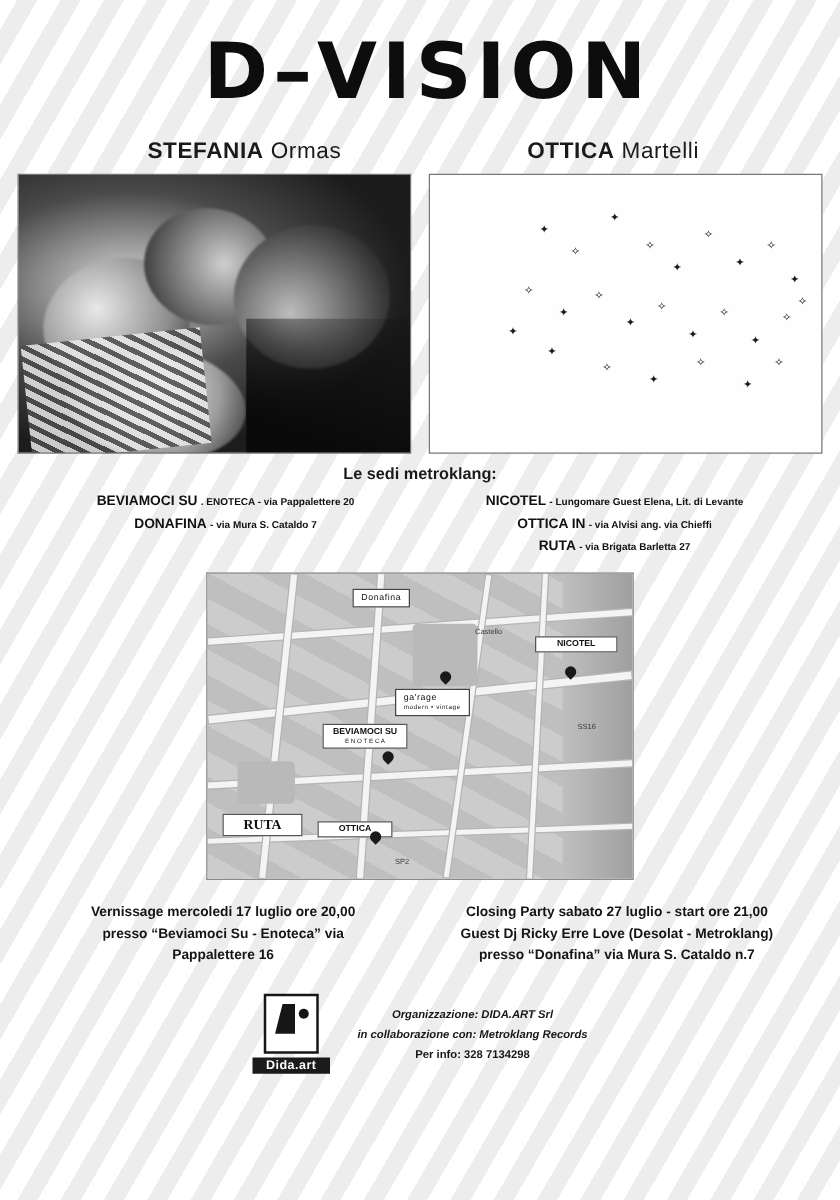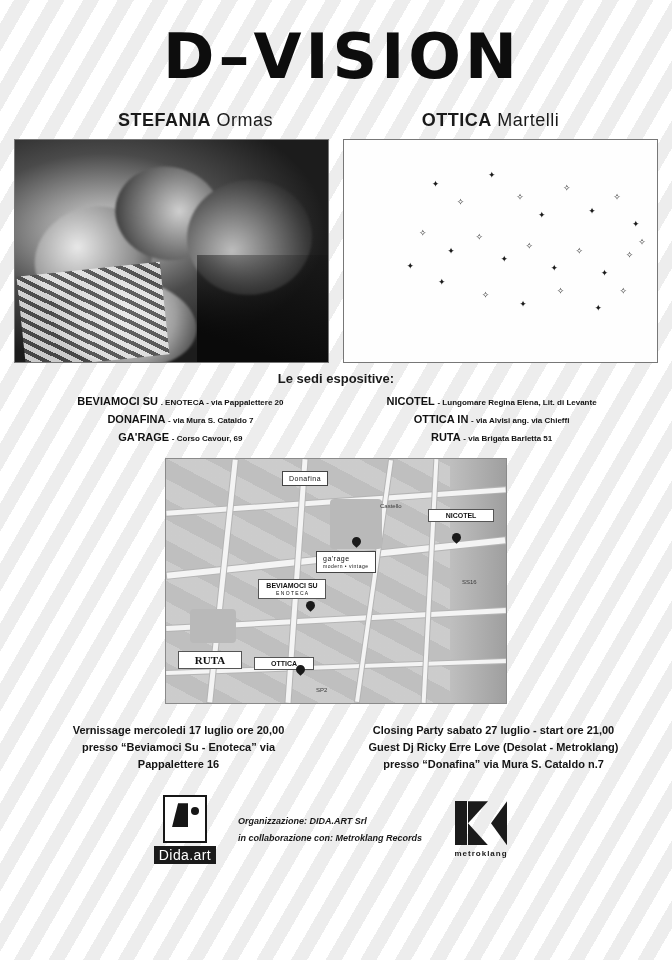--- a/index.html
+++ b/index.html
@@ -235,21 +235,21 @@
 
   
   .footer {
     display: flex;
     align-items: center;
     justify-content: center;
     gap: 22px;
     padding: 22px 30px 0 30px;
   }
   .credits {
-    text-align: left;
+    text-align: center;
     font-size: 9px;
     font-weight: bold;
     line-height: 1.8;
     color: #181818;
   }
   .credits .italic { font-style: italic; }
 
   .logo-dida {
     width: 62px; text-align: center;
   }
@@ -273,22 +273,22 @@
     position: absolute;
     right: 6px; top: 10px;
     width: 8px; height: 8px;
     border-radius: 50%;
     background: #161616;
   }
   .logo-dida .word {
     margin-top: 3px;
     background: #1b1b1b;
     color: #fff;
-    font-size: 14px;
-    font-weight: normal;
+    font-size: 10px;
+    font-weight: bold;
     letter-spacing: .4px;
     padding: 1px 0;
   }
 
   .logo-metro {
     width: 74px; text-align: center;
   }
   .logo-metro .mark {
     width: 52px; height: 44px;
     margin: 0 auto;
@@ -362,49 +362,45 @@
         <div class="bird" style="left:56%;top:72%;">✦</div>
         <div class="bird" style="left:68%;top:66%;">✧</div>
         <div class="bird" style="left:80%;top:74%;">✦</div>
         <div class="bird" style="left:88%;top:66%;">✧</div>
         <div class="bird" style="left:20%;top:55%;">✦</div>
         <div class="bird" style="left:94%;top:44%;">✧</div>
       </div>
     </div>
 
 
-    <div class="venues-title">Le sedi espositive:</div>
+    <div class="venues-title">Le sedi metroklang:</div>
 
     <div class="venues">
       <div class="venue-col">
         <div class="venue-row">
           <span class="venue-name">BEVIAMOCI SU</span>
           <span class="venue-addr">. ENOTECA - via Pappalettere 20</span>
         </div>
         <div class="venue-row">
           <span class="venue-name">DONAFINA</span>
           <span class="venue-addr">- via Mura S. Cataldo 7</span>
         </div>
-        <div class="venue-row">
-          <span class="venue-name">GA'RAGE</span>
-          <span class="venue-addr">- Corso Cavour, 69</span>
-        </div>
       </div>
       <div class="venue-col">
         <div class="venue-row">
           <span class="venue-name">NICOTEL</span>
-          <span class="venue-addr">- Lungomare Regina Elena, Lit. di Levante</span>
+          <span class="venue-addr">- Lungomare Guest Elena, Lit. di Levante</span>
         </div>
         <div class="venue-row">
           <span class="venue-name">OTTICA IN</span>
           <span class="venue-addr">- via Alvisi ang. via Chieffi</span>
         </div>
         <div class="venue-row">
           <span class="venue-name">RUTA</span>
-          <span class="venue-addr">- via Brigata Barletta 51</span>
+          <span class="venue-addr">- via Brigata Barletta 27</span>
         </div>
       </div>
     </div>
 
     <div class="map-wrap">
       <div class="map-bg"></div>
       <div class="water"></div>
 
       <div class="road" style="left:0;top:40px;width:100%;height:5px;transform:rotate(-4deg);"></div>
       <div class="road" style="left:0;top:96px;width:100%;height:6px;transform:rotate(-6deg);"></div>
@@ -465,27 +461,19 @@
 
     <div class="footer">
       <div class="logo-dida">
         <div class="mark"></div>
         <div class="word">Dida.art</div>
       </div>
 
       <div class="credits">
         <div class="italic">Organizzazione: DIDA.ART Srl</div>
         <div class="italic">in collaborazione con: Metroklang Records</div>
-      </div>
-
-      <div class="logo-metro">
-        <div class="mark">
-          <span class="mk-l"></span>
-          <span class="mk-d1"></span>
-          <span class="mk-d2"></span>
-          <span class="mk-r"></span>
-        </div>
-        <div class="word">metroklang</div>
-      </div>
+        <div>Per info: 328 7134298</div>
+      </div>
+
     </div>
 
   </div>
 </div>
 
 </body></html>

